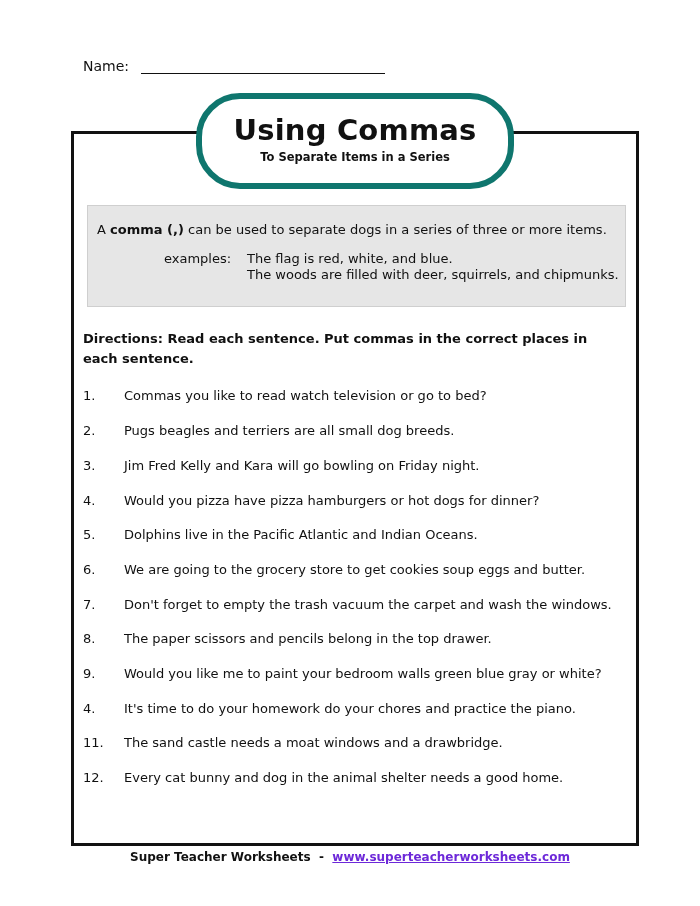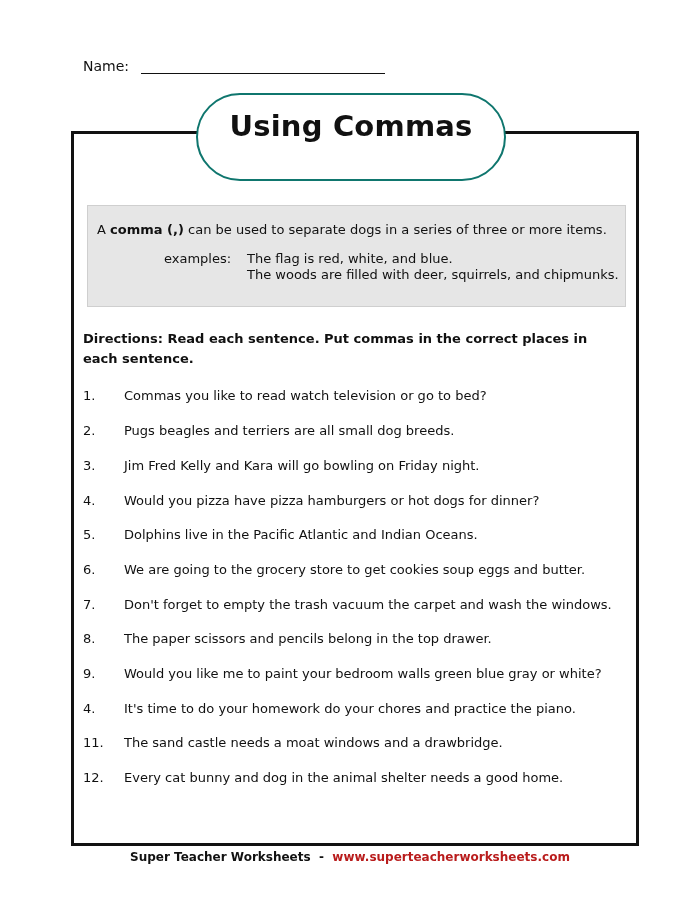--- a/index.html
+++ b/index.html
@@ -43,21 +43,21 @@
       border: 3px solid #111;
       box-sizing: content-box;
     }
 
     
     .pill {
       left: 196px;
       top: 93px;
       width: 306px;
       height: 84px;
-      border: 2px solid #0f766e;
+      border: 6px solid #0f766e;
       border-radius: 44px;
       background: #ffffff;
       text-align: center;
       z-index: 2;
     }
     .pill-title {
       font-size: 29px;
       font-weight: bold;
       margin-top: 14px;
       line-height: 34px;
@@ -134,35 +134,37 @@
     
     .footer {
       left: 0;
       top: 850px;
       width: 700px;
       text-align: center;
       font-size: 12px;
       font-weight: bold;
     }
     .footer a {
-      color: #b91c1c;
+      color: #6d28d9;
+      text-decoration: underline;
     }
   </style>
 </head>
 <body>
 
 <div class="abs name-row">
   <span class="name-label">Name:</span>
   <span class="name-line"></span>
 </div>
 
 <div class="abs frame"></div>
 
 <div class="abs pill">
   <div class="pill-title">Using Commas</div>
+  <div class="pill-subtitle">To Separate Items in a Series</div>
 </div>
 
 <div class="abs rule-box"></div>
 <div class="abs rule-line"><span>A </span><b>comma (,)</b><span> can be used to separate dogs in a series of three or more items.</span></div>
 <div class="abs examples-label">examples:</div>
 <div class="abs example" style="top:251px;">The flag is red, white, and blue.</div>
 <div class="abs example" style="top:267px;">The woods are filled with deer, squirrels, and chipmunks.</div>
 
 <div class="abs directions">Directions:  Read each sentence.  Put commas in the correct places in each sentence.</div>
 

